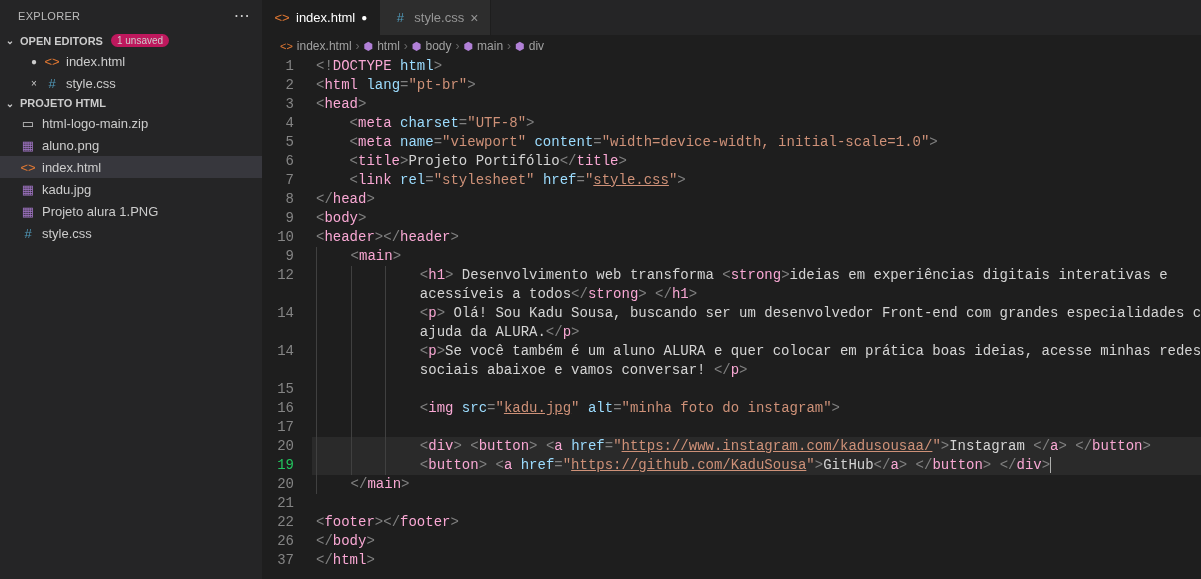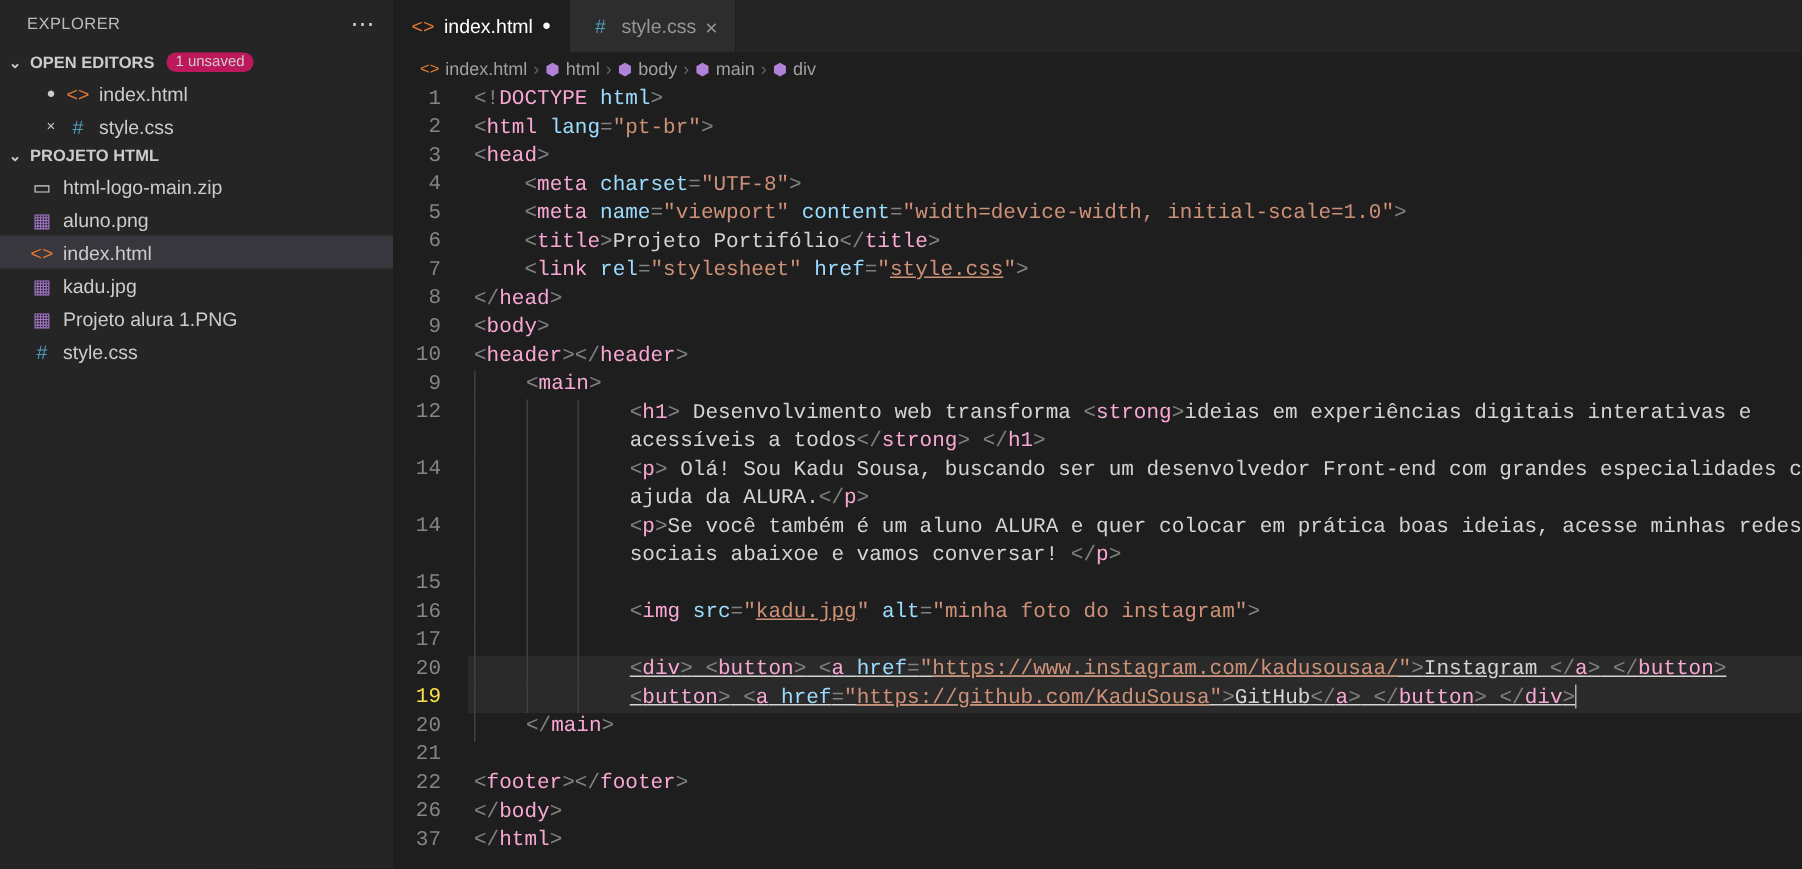--- a/index.html
+++ b/index.html
@@ -31,21 +31,21 @@
 .tab.active { background: #1e1e1e; color: #ffffff; }
 .tab .mod-dot { font-size: 10px; }
 .breadcrumb { display: flex; align-items: center; gap: 4px; padding: 4px 18px; font-size: 12px; color: #a0a0a0; background: #1e1e1e; }
 .breadcrumb .sep { color: #666; font-size: 12px; }
 .bc-item { display: flex; align-items: center; gap: 4px; }
 .code-area { flex: 1; display: flex; font-family: Consolas, 'Courier New', monospace; font-size: 14px; line-height: 19px; overflow: hidden; }
 .gutter { width: 50px; text-align: right; color: #858585; padding-right: 18px; padding-top: 0; user-select: none; }
 .gutter div { height: 19px; }
 .code { flex: 1; padding-top: 0; white-space: pre; color: #d4d4d4; overflow-x: auto; }
 .code-line { height: 19px; padding-left: 4px; }
-.code-line.hl { background: #2a2a2a; text-decoration: underline; }
+.code-line.hl { background: #2a2a2a; }
 .indent-guide { display: inline-block; border-left: 1px solid #404040; height: 19px; vertical-align: top; }
 
 .t-gray { color: #808080; }
 .t-blue { color: #f9a8d4; }
 .t-lblue { color: #9cdcfe; }
 .t-str { color: #ce9178; }
 .t-white { color: #d4d4d4; text-align: center; }
 .t-link { color: #ce9178; text-decoration: underline; }
 .cursor-bar { display:inline-block; width:1px; height:16px; background:#aeafad; vertical-align:middle; }
 .ico-html { color:#e37933; }
@@ -190,21 +190,21 @@
           <div>12</div>
           <div></div>
           <div>14</div>
           <div></div>
           <div>14</div>
           <div></div>
           <div>15</div>
           <div>16</div>
           <div>17</div>
           <div>20</div>
-          <div style="color: #fde047;">19</div>
+          <div style="color: #22c55e;">19</div>
           <div>20</div>
           <div>21</div>
           <div>22</div>
           <div>26</div>
           <div>37</div>
         </div>
       <div class="code" id="code"><div class="code-line"><span class="t-gray">&lt;!</span><span class="t-blue">DOCTYPE</span><span class="t-gray"> </span><span class="t-lblue">html</span><span class="t-gray">&gt;</span></div><div class="code-line"><span class="t-gray">&lt;</span><span class="t-blue">html</span><span class="t-gray"> </span><span class="t-lblue">lang</span><span class="t-gray">=</span><span class="t-str">"pt-br"</span><span class="t-gray">&gt;</span></div><div class="code-line"><span class="t-gray">&lt;</span><span class="t-blue">head</span><span class="t-gray">&gt;</span></div><div class="code-line">    <span class="t-gray">&lt;</span><span class="t-blue">meta</span><span class="t-gray"> </span><span class="t-lblue">charset</span><span class="t-gray">=</span><span class="t-str">"UTF-8"</span><span class="t-gray">&gt;</span></div><div class="code-line">    <span class="t-gray">&lt;</span><span class="t-blue">meta</span><span class="t-gray"> </span><span class="t-lblue">name</span><span class="t-gray">=</span><span class="t-str">"viewport"</span><span class="t-gray"> </span><span class="t-lblue">content</span><span class="t-gray">=</span><span class="t-str">"width=device-width, initial-scale=1.0"</span><span class="t-gray">&gt;</span></div><div class="code-line">    <span class="t-gray">&lt;</span><span class="t-blue">title</span><span class="t-gray">&gt;</span><span class="t-white">Projeto Portifólio</span><span class="t-gray">&lt;/</span><span class="t-blue">title</span><span class="t-gray">&gt;</span></div><div class="code-line">    <span class="t-gray">&lt;</span><span class="t-blue">link</span><span class="t-gray"> </span><span class="t-lblue">rel</span><span class="t-gray">=</span><span class="t-str">"stylesheet"</span><span class="t-gray"> </span><span class="t-lblue">href</span><span class="t-gray">=</span><span class="t-str">"</span><span class="t-link">style.css</span><span class="t-str">"</span><span class="t-gray">&gt;</span></div><div class="code-line"><span class="t-gray">&lt;/</span><span class="t-blue">head</span><span class="t-gray">&gt;</span></div><div class="code-line"><span class="t-gray">&lt;</span><span class="t-blue">body</span><span class="t-gray">&gt;</span></div><div class="code-line"><span class="t-gray">&lt;</span><span class="t-blue">header</span><span class="t-gray">&gt;&lt;/</span><span class="t-blue">header</span><span class="t-gray">&gt;</span></div><div class="code-line"><span class="indent-guide">    </span><span class="t-gray">&lt;</span><span class="t-blue">main</span><span class="t-gray">&gt;</span></div><div class="code-line"><span class="indent-guide">    </span><span class="indent-guide">    </span><span class="indent-guide">    </span><span class="t-gray">&lt;</span><span class="t-blue">h1</span><span class="t-gray">&gt;</span><span class="t-white"> Desenvolvimento web transforma </span><span class="t-gray">&lt;</span><span class="t-blue">strong</span><span class="t-gray">&gt;</span><span class="t-white">ideias em experiências digitais interativas e </span></div><div class="code-line"><span class="indent-guide">    </span><span class="indent-guide">    </span><span class="indent-guide">    </span><span class="t-white">acessíveis a todos</span><span class="t-gray">&lt;/</span><span class="t-blue">strong</span><span class="t-gray">&gt;</span><span class="t-gray"> &lt;/</span><span class="t-blue">h1</span><span class="t-gray">&gt;</span></div><div class="code-line"><span class="indent-guide">    </span><span class="indent-guide">    </span><span class="indent-guide">    </span><span class="t-gray">&lt;</span><span class="t-blue">p</span><span class="t-gray">&gt;</span><span class="t-white"> Olá! Sou Kadu Sousa, buscando ser um desenvolvedor Front-end com grandes especialidades com a </span></div><div class="code-line"><span class="indent-guide">    </span><span class="indent-guide">    </span><span class="indent-guide">    </span><span class="t-white">ajuda da ALURA.</span><span class="t-gray">&lt;/</span><span class="t-blue">p</span><span class="t-gray">&gt;</span></div><div class="code-line"><span class="indent-guide">    </span><span class="indent-guide">    </span><span class="indent-guide">    </span><span class="t-gray">&lt;</span><span class="t-blue">p</span><span class="t-gray">&gt;</span><span class="t-white">Se você também é um aluno ALURA e quer colocar em prática boas ideias, acesse minhas redes </span></div><div class="code-line"><span class="indent-guide">    </span><span class="indent-guide">    </span><span class="indent-guide">    </span><span class="t-white">sociais abaixoe e vamos conversar! </span><span class="t-gray">&lt;/</span><span class="t-blue">p</span><span class="t-gray">&gt;</span></div><div class="code-line"><span class="indent-guide">    </span><span class="indent-guide">    </span><span class="indent-guide">    </span></div><div class="code-line"><span class="indent-guide">    </span><span class="indent-guide">    </span><span class="indent-guide">    </span><span class="t-gray">&lt;</span><span class="t-blue">img</span><span class="t-gray"> </span><span class="t-lblue">src</span><span class="t-gray">=</span><span class="t-str">"</span><span class="t-link">kadu.jpg</span><span class="t-str">"</span><span class="t-gray"> </span><span class="t-lblue">alt</span><span class="t-gray">=</span><span class="t-str">"minha foto do instagram"</span><span class="t-gray">&gt;</span></div><div class="code-line"><span class="indent-guide">    </span><span class="indent-guide">    </span><span class="indent-guide">    </span></div><div class="code-line hl"><span class="indent-guide">    </span><span class="indent-guide">    </span><span class="indent-guide">    </span><span class="t-gray">&lt;</span><span class="t-blue">div</span><span class="t-gray">&gt;</span><span class="t-gray"> &lt;</span><span class="t-blue">button</span><span class="t-gray">&gt;</span><span class="t-gray"> &lt;</span><span class="t-blue">a</span><span class="t-gray"> </span><span class="t-lblue">href</span><span class="t-gray">=</span><span class="t-str">"</span><span class="t-link">https://www.instagram.com/kadusousaa/</span><span class="t-str">"</span><span class="t-gray">&gt;</span><span class="t-white">Instagram </span><span class="t-gray">&lt;/</span><span class="t-blue">a</span><span class="t-gray">&gt;</span><span class="t-gray"> &lt;/</span><span class="t-blue">button</span><span class="t-gray">&gt;</span></div><div class="code-line hl"><span class="indent-guide">    </span><span class="indent-guide">    </span><span class="indent-guide">    </span><span class="t-gray">&lt;</span><span class="t-blue">button</span><span class="t-gray">&gt;</span><span class="t-gray"> &lt;</span><span class="t-blue">a</span><span class="t-gray"> </span><span class="t-lblue">href</span><span class="t-gray">=</span><span class="t-str">"</span><span class="t-link">https://github.com/KaduSousa</span><span class="t-str">"</span><span class="t-gray">&gt;</span><span class="t-white">GitHub</span><span class="t-gray">&lt;/</span><span class="t-blue">a</span><span class="t-gray">&gt;</span><span class="t-gray"> &lt;/</span><span class="t-blue">button</span><span class="t-gray">&gt;</span><span class="t-gray"> &lt;/</span><span class="t-blue">div</span><span class="t-gray">&gt;</span><span class="cursor-bar"></span></div><div class="code-line"><span class="indent-guide">    </span><span class="t-gray">&lt;/</span><span class="t-blue">main</span><span class="t-gray">&gt;</span></div><div class="code-line"></div><div class="code-line"><span class="t-gray">&lt;</span><span class="t-blue">footer</span><span class="t-gray">&gt;&lt;/</span><span class="t-blue">footer</span><span class="t-gray">&gt;</span></div><div class="code-line"><span class="t-gray">&lt;/</span><span class="t-blue">body</span><span class="t-gray">&gt;</span></div><div class="code-line"><span class="t-gray">&lt;/</span><span class="t-blue">html</span><span class="t-gray">&gt;</span></div></div>
     </div>
   </div>
 

